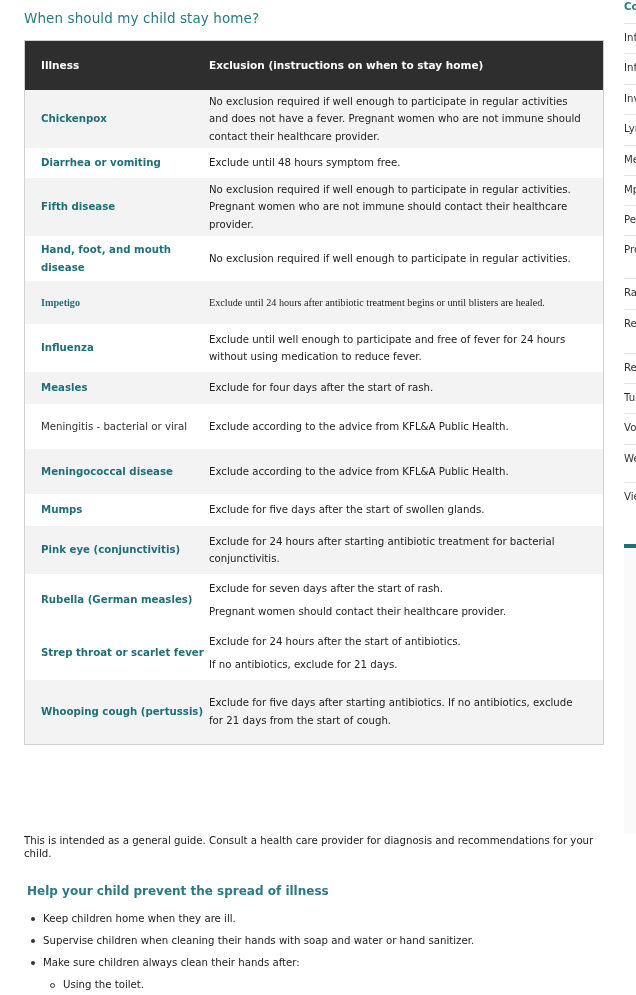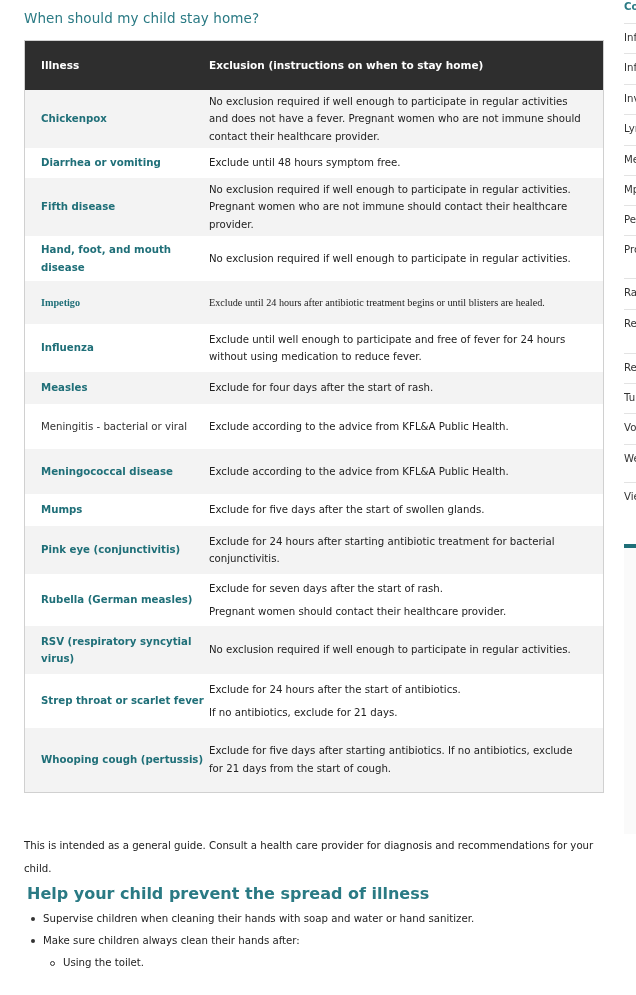--- a/index.html
+++ b/index.html
@@ -26,25 +26,25 @@
     table.ill thead th.c2 { padding-left: 0; }
     table.ill td { vertical-align: middle; padding: 0; }
     table.ill td.c1 { width: 168px; padding-left: 16px; color: #1f6f78; font-weight: bold; }
     table.ill td.c1.plain { color: #333; font-weight: normal; }
     table.ill td.c2 { padding-right: 14px; color: #222; }
     table.ill tr.odd td { background: #f3f3f3; }
     table.ill tr.even td { background: #ffffff; }
     .p2 { margin-top: 5px; display: block; }
     .note {
       position: absolute; left: 0; top: 834px; width: 580px;
-      font-size: 10.2px; line-height: 23px; color: #222; margin: 0;
+      font-size: 10.2px; line-height: 13px; color: #222; margin: 0;
     }
     .h2 {
       position: absolute; left: 3px; top: 884px; margin: 0;
-      font-size: 16px; color: #2a7a84; font-weight: bold;
+      font-size: 12px; color: #2a7a84; font-weight: bold;
     }
     .bullets {
       position: absolute; left: 0; top: 910px; margin: 0; padding: 0; list-style: none;
       font-size: 10.2px; color: #222;
     }
     .bullets li { position: relative; padding-left: 19px; height: 22px; line-height: 18px; }
     .bullets li .dot {
       position: absolute; left: 7px; top: 7px; width: 4px; height: 4px; border-radius: 50%; background: #333;
     }
     .bullets li.sub { padding-left: 39px; }
@@ -116,40 +116,37 @@
           <td class="c2"><span>Exclude for five days after the start of swollen glands.</span></td>
         </tr>
         <tr class="odd" style="height: 48px;">
           <td class="c1"><span>Pink eye (conjunctivitis)</span></td>
           <td class="c2"><span>Exclude for 24 hours after starting antibiotic treatment for bacterial conjunctivitis.</span></td>
         </tr>
         <tr class="even" style="height: 52px;">
           <td class="c1"><span>Rubella (German measles)</span></td>
           <td class="c2"><span>Exclude for seven days after the start of rash.</span><span class="p2">Pregnant women should contact their healthcare provider.</span></td>
         </tr>
-        <tr class="odd" style="height: 48px;">
-          <td class="c1"><span>RSV (respiratory syncytial virus)</span></td>
-          <td class="c2"><span>No exclusion required if well enough to participate in regular activities.</span></td>
-        </tr>
         <tr class="even" style="height: 54px;">
           <td class="c1"><span>Strep throat or scarlet fever</span></td>
           <td class="c2"><span>Exclude for 24 hours after the start of antibiotics.</span><span class="p2">If no antibiotics, exclude for 21 days.</span></td>
         </tr>
         <tr class="odd" style="height: 64px;">
           <td class="c1"><span>Whooping cough (pertussis)</span></td>
           <td class="c2"><span>Exclude for five days after starting antibiotics. If no antibiotics, exclude for 21 days from the start of cough.</span></td>
         </tr>
       </tbody>
   </table>
 
   <p class="note">This is intended as a general guide. Consult a health care provider for diagnosis and recommendations for your child.</p>
 
   <h3 class="h2">Help your child prevent the spread of illness</h3>
 
   <ul class="bullets">
+    <li><span class="dot"></span><span>Keep children home when they are ill.</span></li>
     <li><span class="dot"></span><span>Supervise children when cleaning their hands with soap and water or hand sanitizer.</span></li>
     <li><span class="dot"></span><span>Make sure children always clean their hands after:</span></li>
     <li class="sub"><span class="dot"></span><span>Using the toilet.</span></li>
   </ul>
 </div>
 
 <div class="sidebar" id="sidebar">
   <div class="side-item head" style="top:0px;">Co</div>
 <div class="side-item" style="top: 31px;">Inf</div>
     <div class="side-sep" style="top: 23px;"></div>

